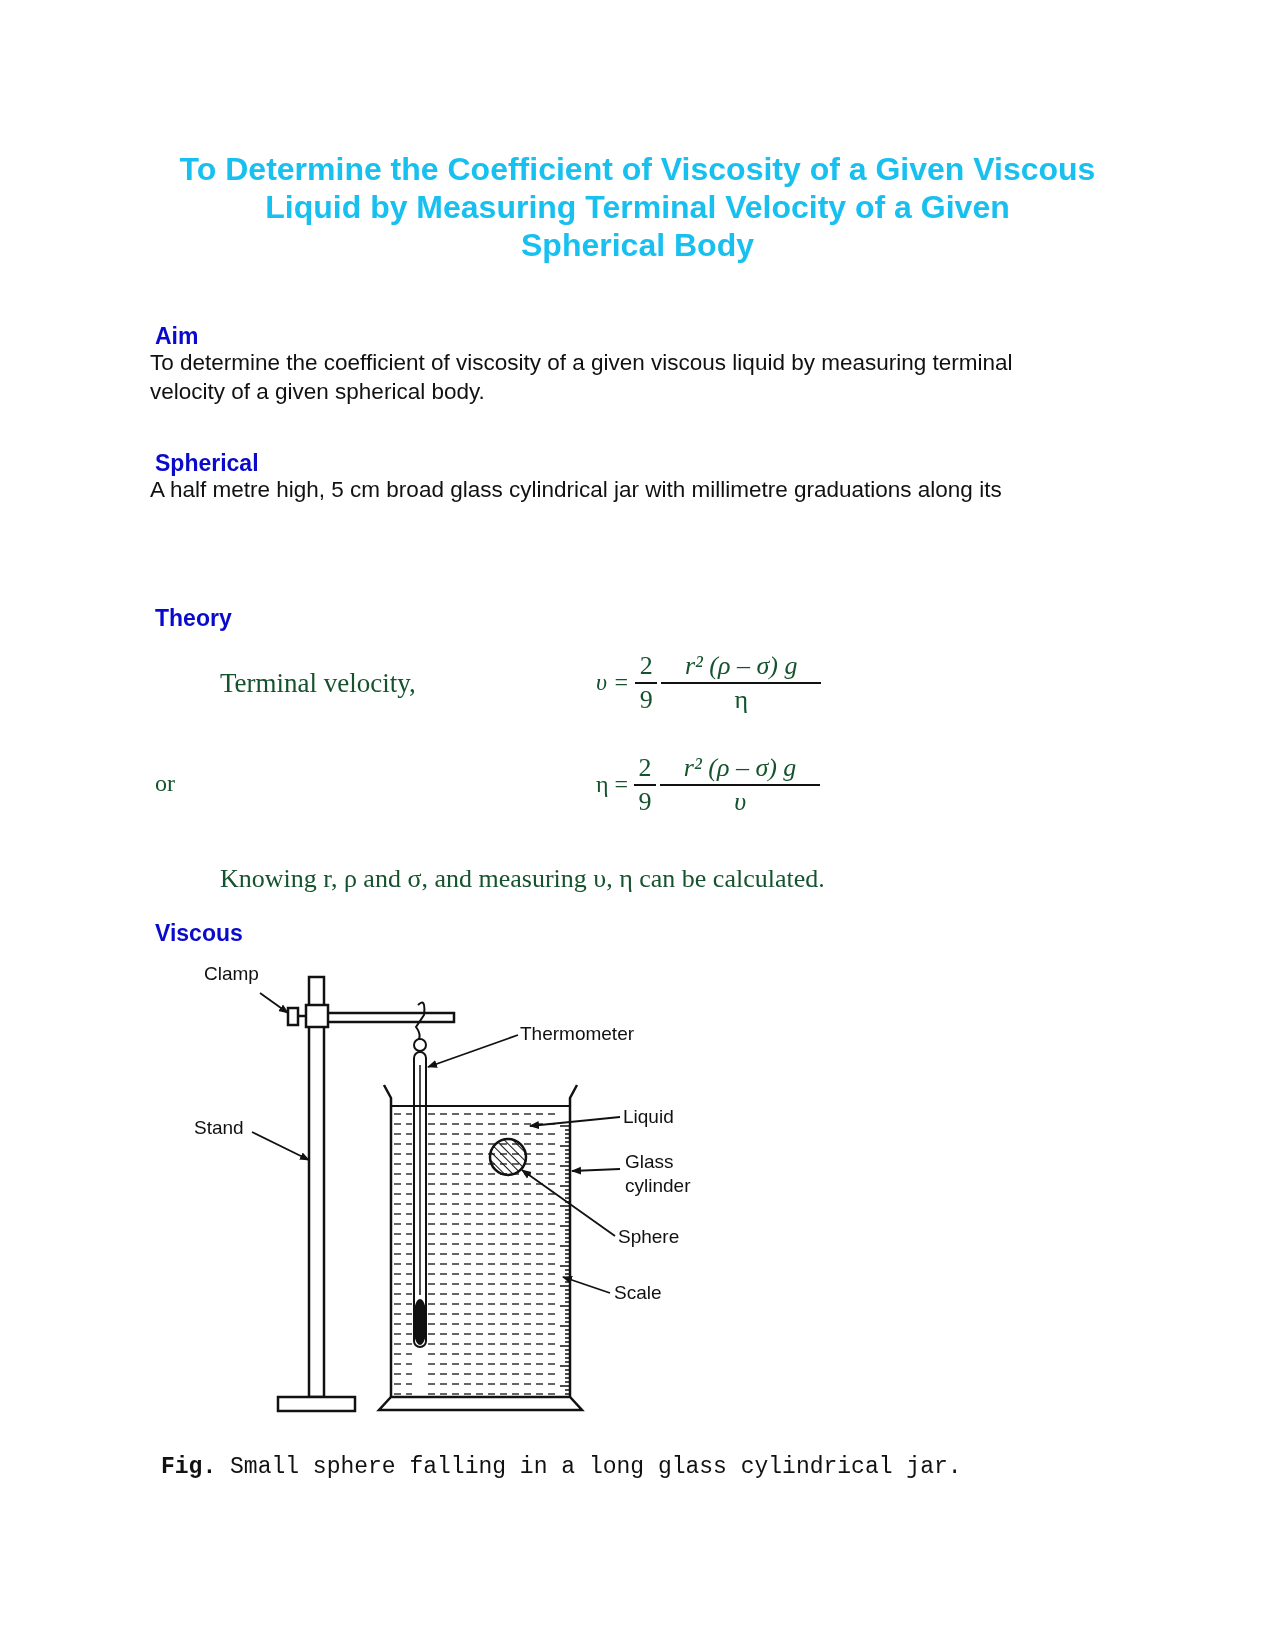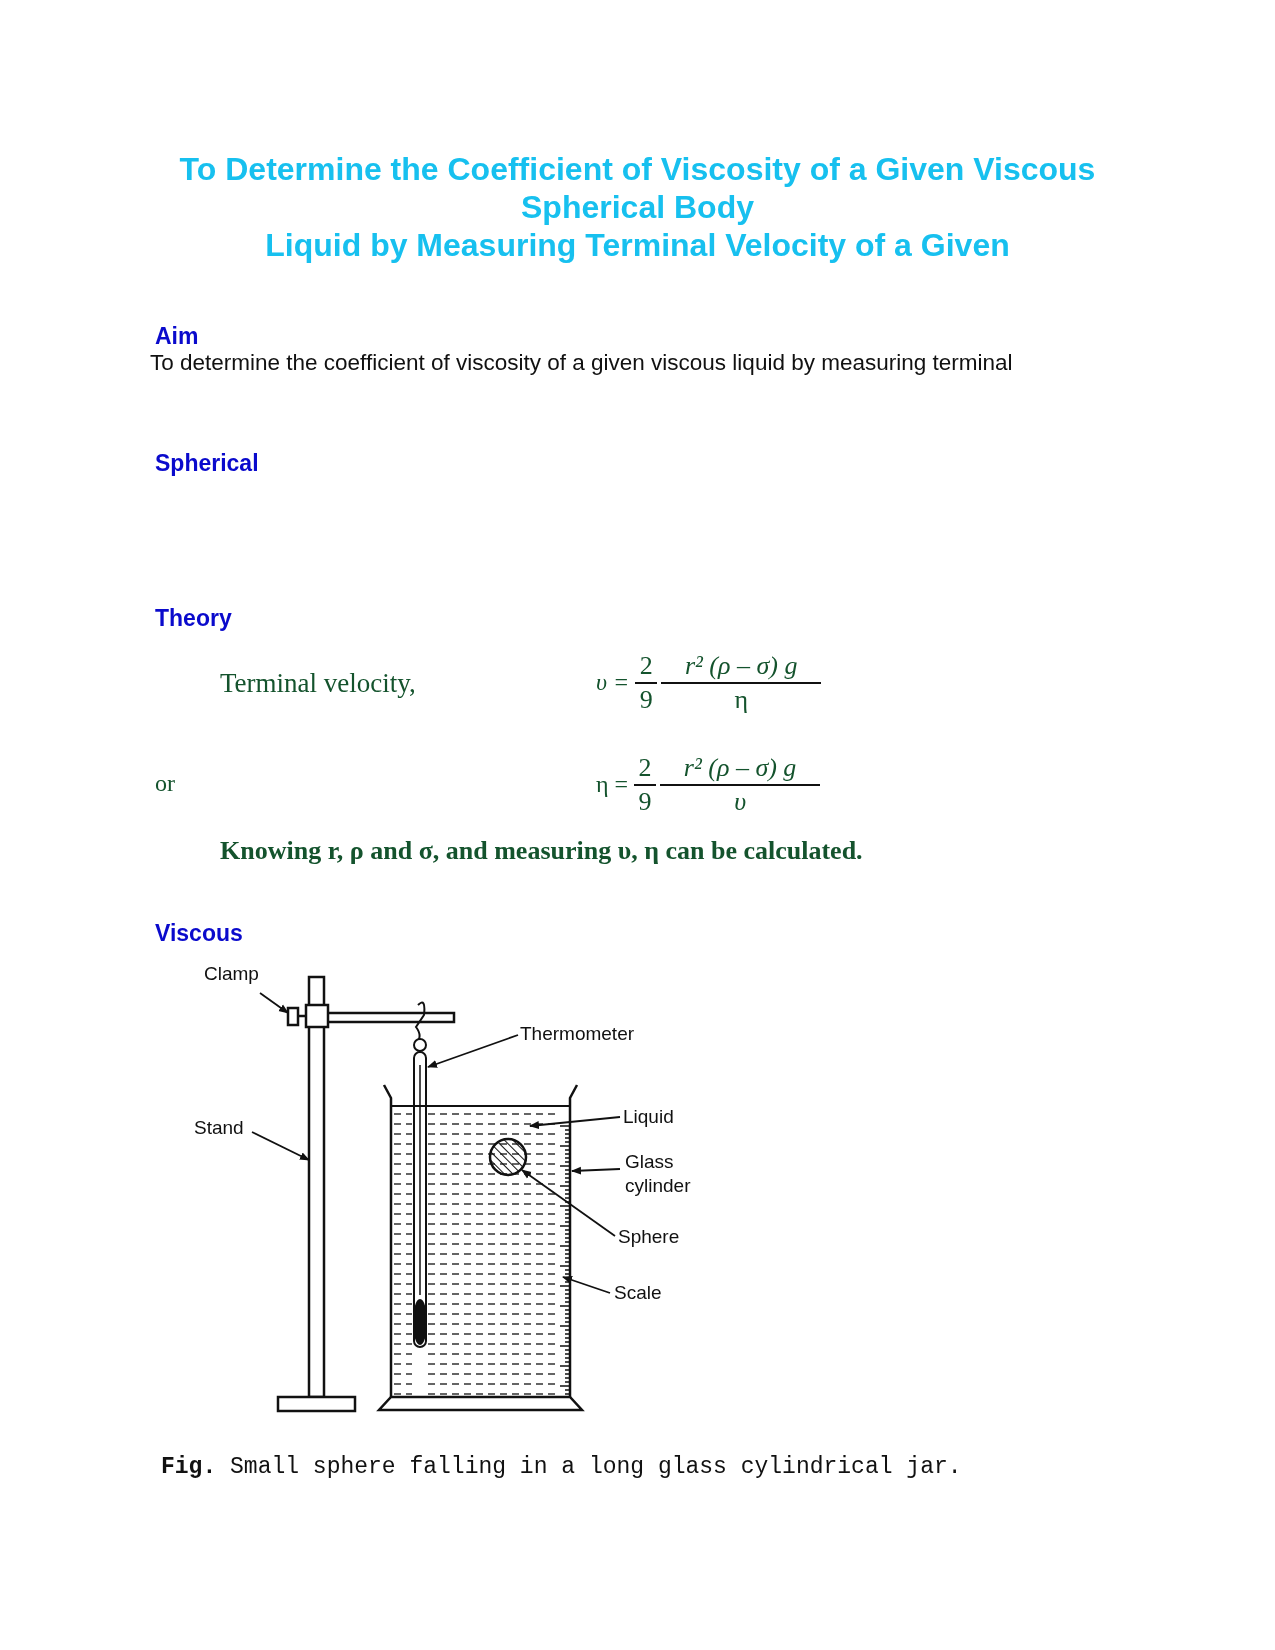--- a/index.html
+++ b/index.html
@@ -20,31 +20,33 @@
   .bigfrac { width: 160px; }
   .it { font-style: italic; }
   .caption { position: absolute; left: 161px; top: 1454px; font-family: Liberation Mono, monospace; font-size: 23px; }
   svg text { font-family: "Liberation Sans", sans-serif; font-size: 19px; fill: #111; }
 </style>
 </head>
 <body>
 
 <h1 class="title">
   <span>To Determine the Coefficient of Viscosity of a Given Viscous</span>
+  <span>Liquid by Measuring Terminal Velocity of a Given</span>
   <span>Spherical Body</span>
-  <span>Liquid by Measuring Terminal Velocity of a Given</span>
 </h1>
 
 <h2 class="h" style="top:318px">Aim</h2>
 <div class="p" style="top:348px">
   <div>To determine the coefficient of viscosity of a given viscous liquid by measuring terminal</div>
+  <div>velocity of a given spherical body.</div>
 </div>
 
 <h2 class="h" style="top:445px">Spherical</h2>
 <div class="p" style="top:475px">
+  <div>A half metre high, 5 cm broad glass cylindrical jar with millimetre graduations along its</div>
 </div>
 
 <h2 class="h" style="top:600px">Theory</h2>
 
 <div class="math" style="left:220px; top:668px; font-size:27px">Terminal velocity,</div>
 <div class="frac math" style="left:596px; top:650px">
   <span class="lhs it">υ =</span>
   <span class="stack two9">
     <span class="num">2</span>
     <span class="bar"></span>
@@ -65,21 +67,21 @@
     <span class="bar"></span>
     <span class="den">9</span>
   </span>
   <span class="stack bigfrac">
     <span class="num it">r² (ρ – σ) g</span>
     <span class="bar"></span>
     <span class="den it">υ</span>
   </span>
 </div>
 
-<div class="math" style="left:220px; top:836px; font-size:26px; font-weight:bold">Knowing r, ρ and σ, and measuring υ, η can be calculated.</div>
+<div class="math" style="left:220px; top:864px; font-size:26px; font-weight:normal">Knowing r, ρ and σ, and measuring υ, η can be calculated.</div>
 
 <h2 class="h" style="top:915px">Viscous</h2>
 
 <svg style="position:absolute; left:0; top:0" width="1275" height="1650" viewBox="0 0 1275 1650">
   <defs>
     <marker id="arr" markerWidth="10" markerHeight="10" refX="9" refY="5" orient="auto" markerUnits="userSpaceOnUse">
       <path d="M0,1 L10,5 L0,9 Z" fill="#111"></path>
     </marker>
     <pattern id="hatch" width="6" height="6" patternUnits="userSpaceOnUse" patternTransform="rotate(-45)">
       <line x1="0" y1="0" x2="0" y2="6" stroke="#111" stroke-width="2"></line>

